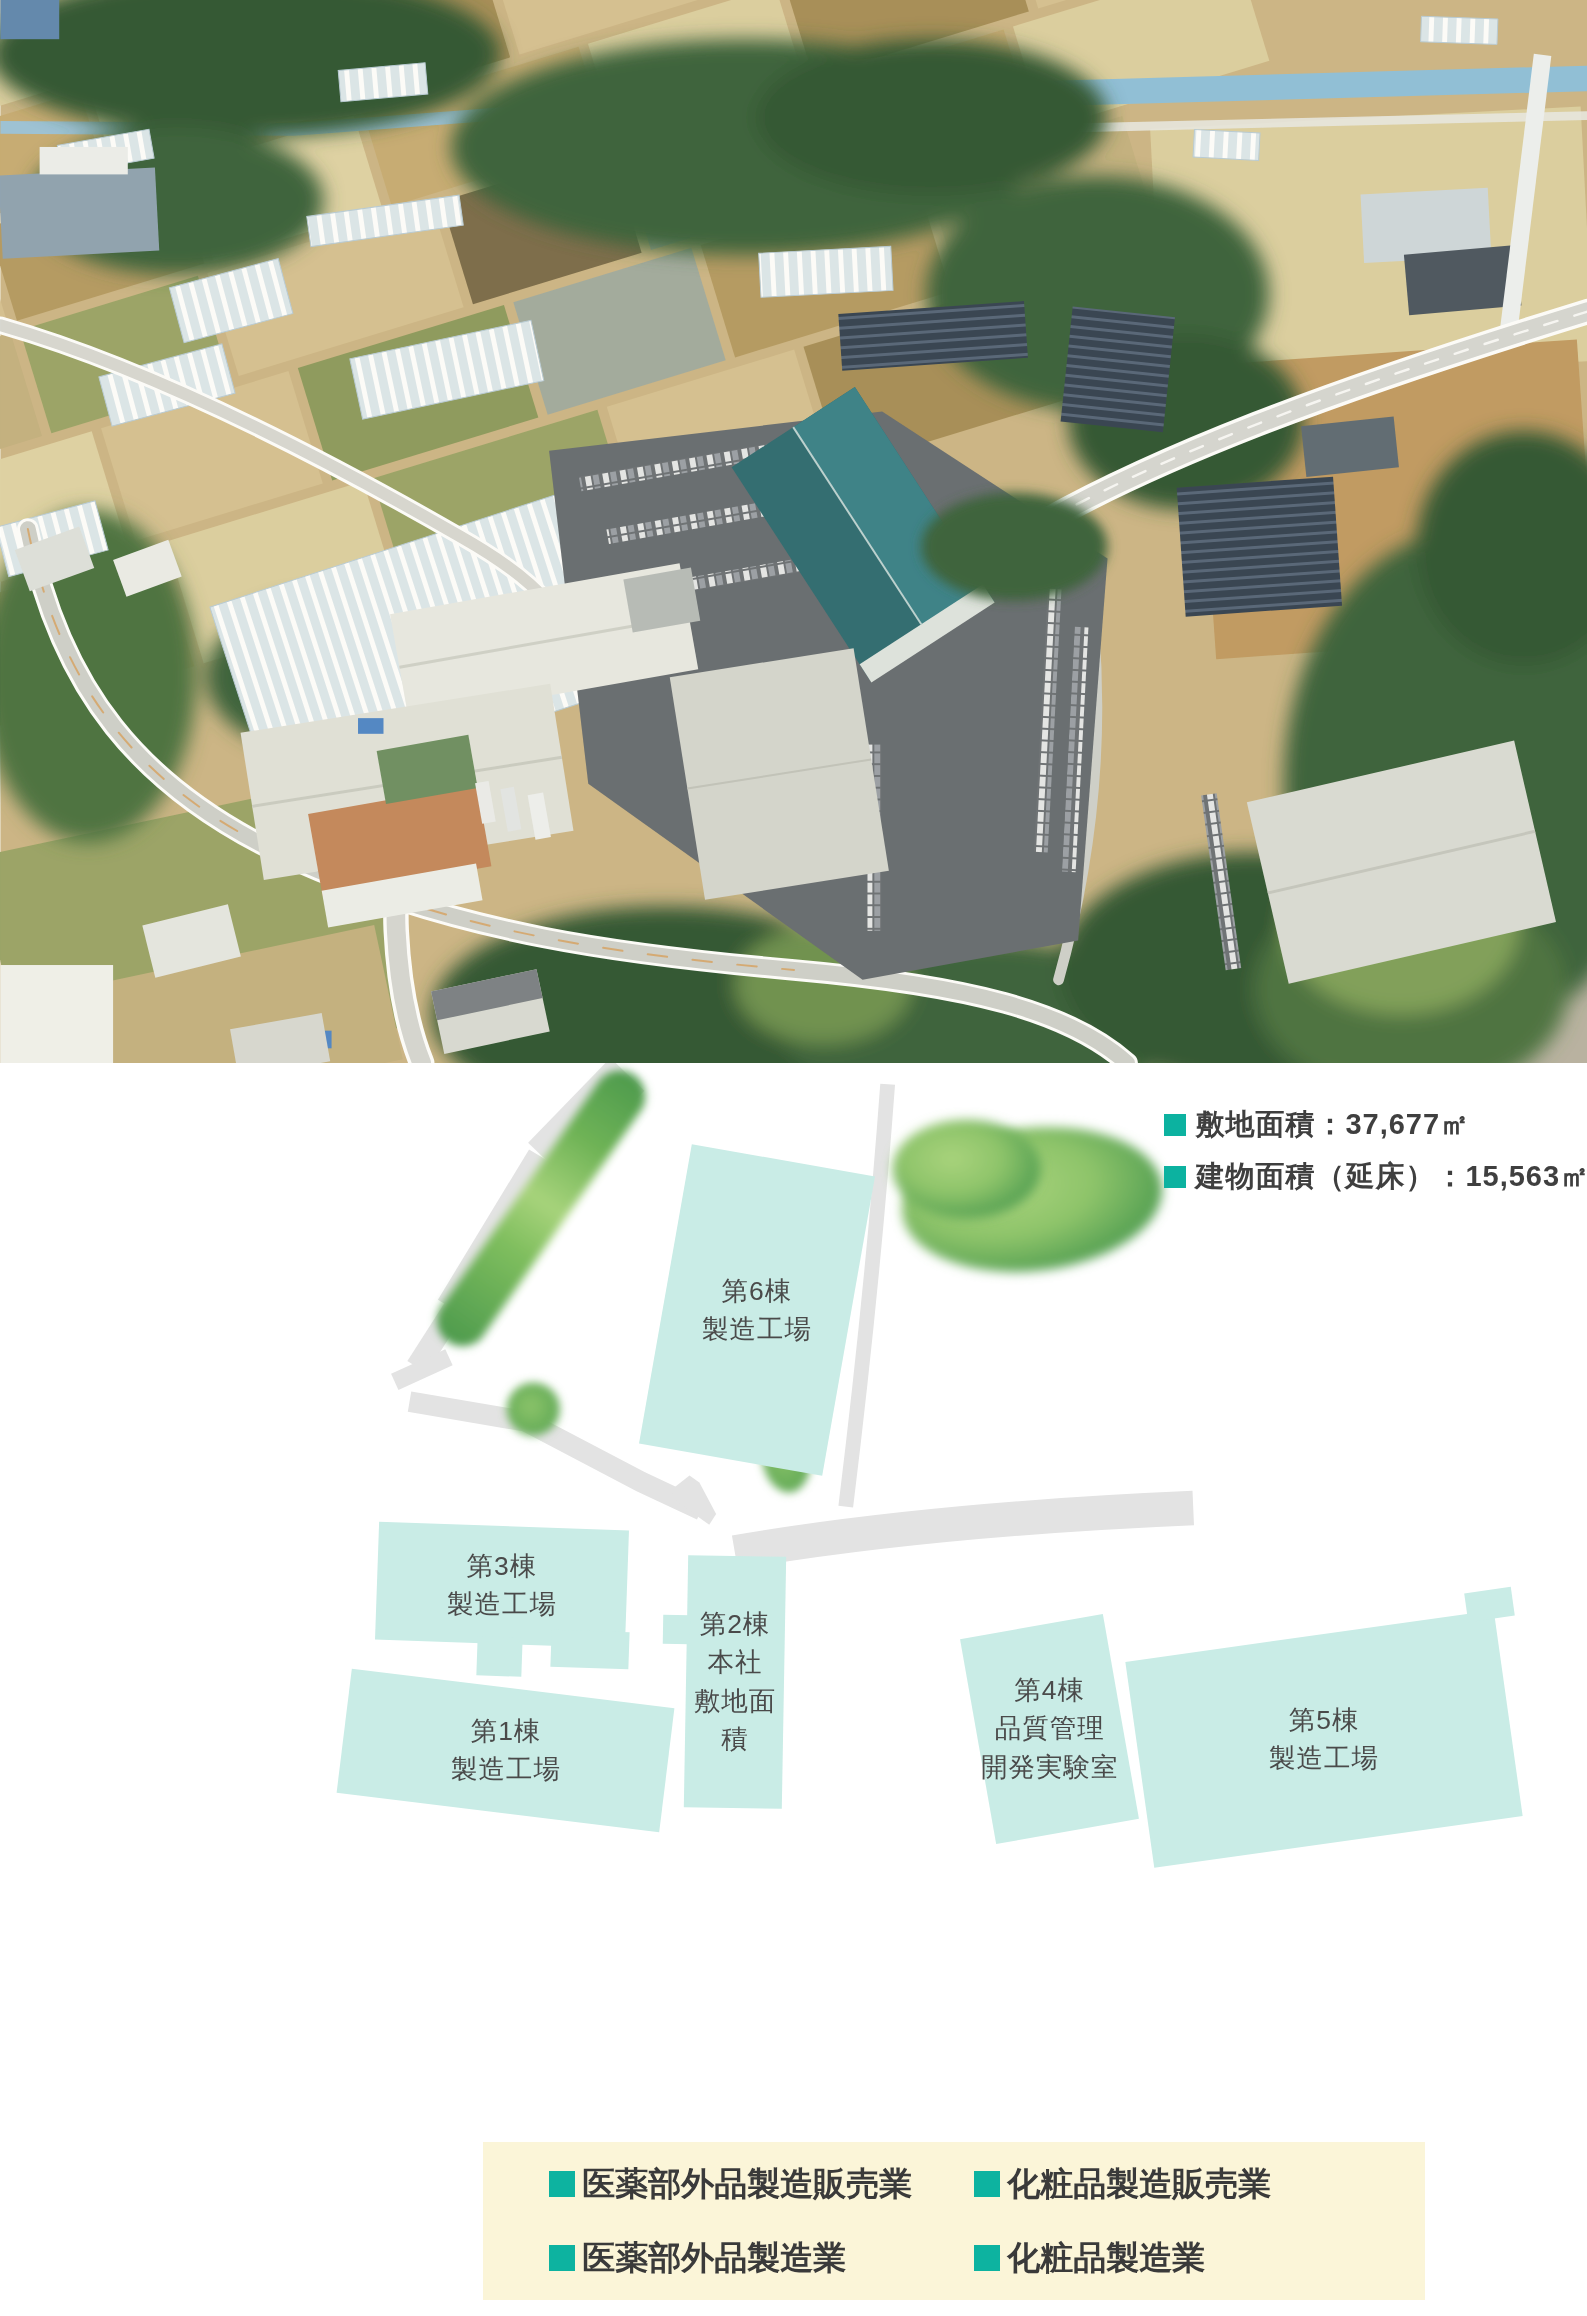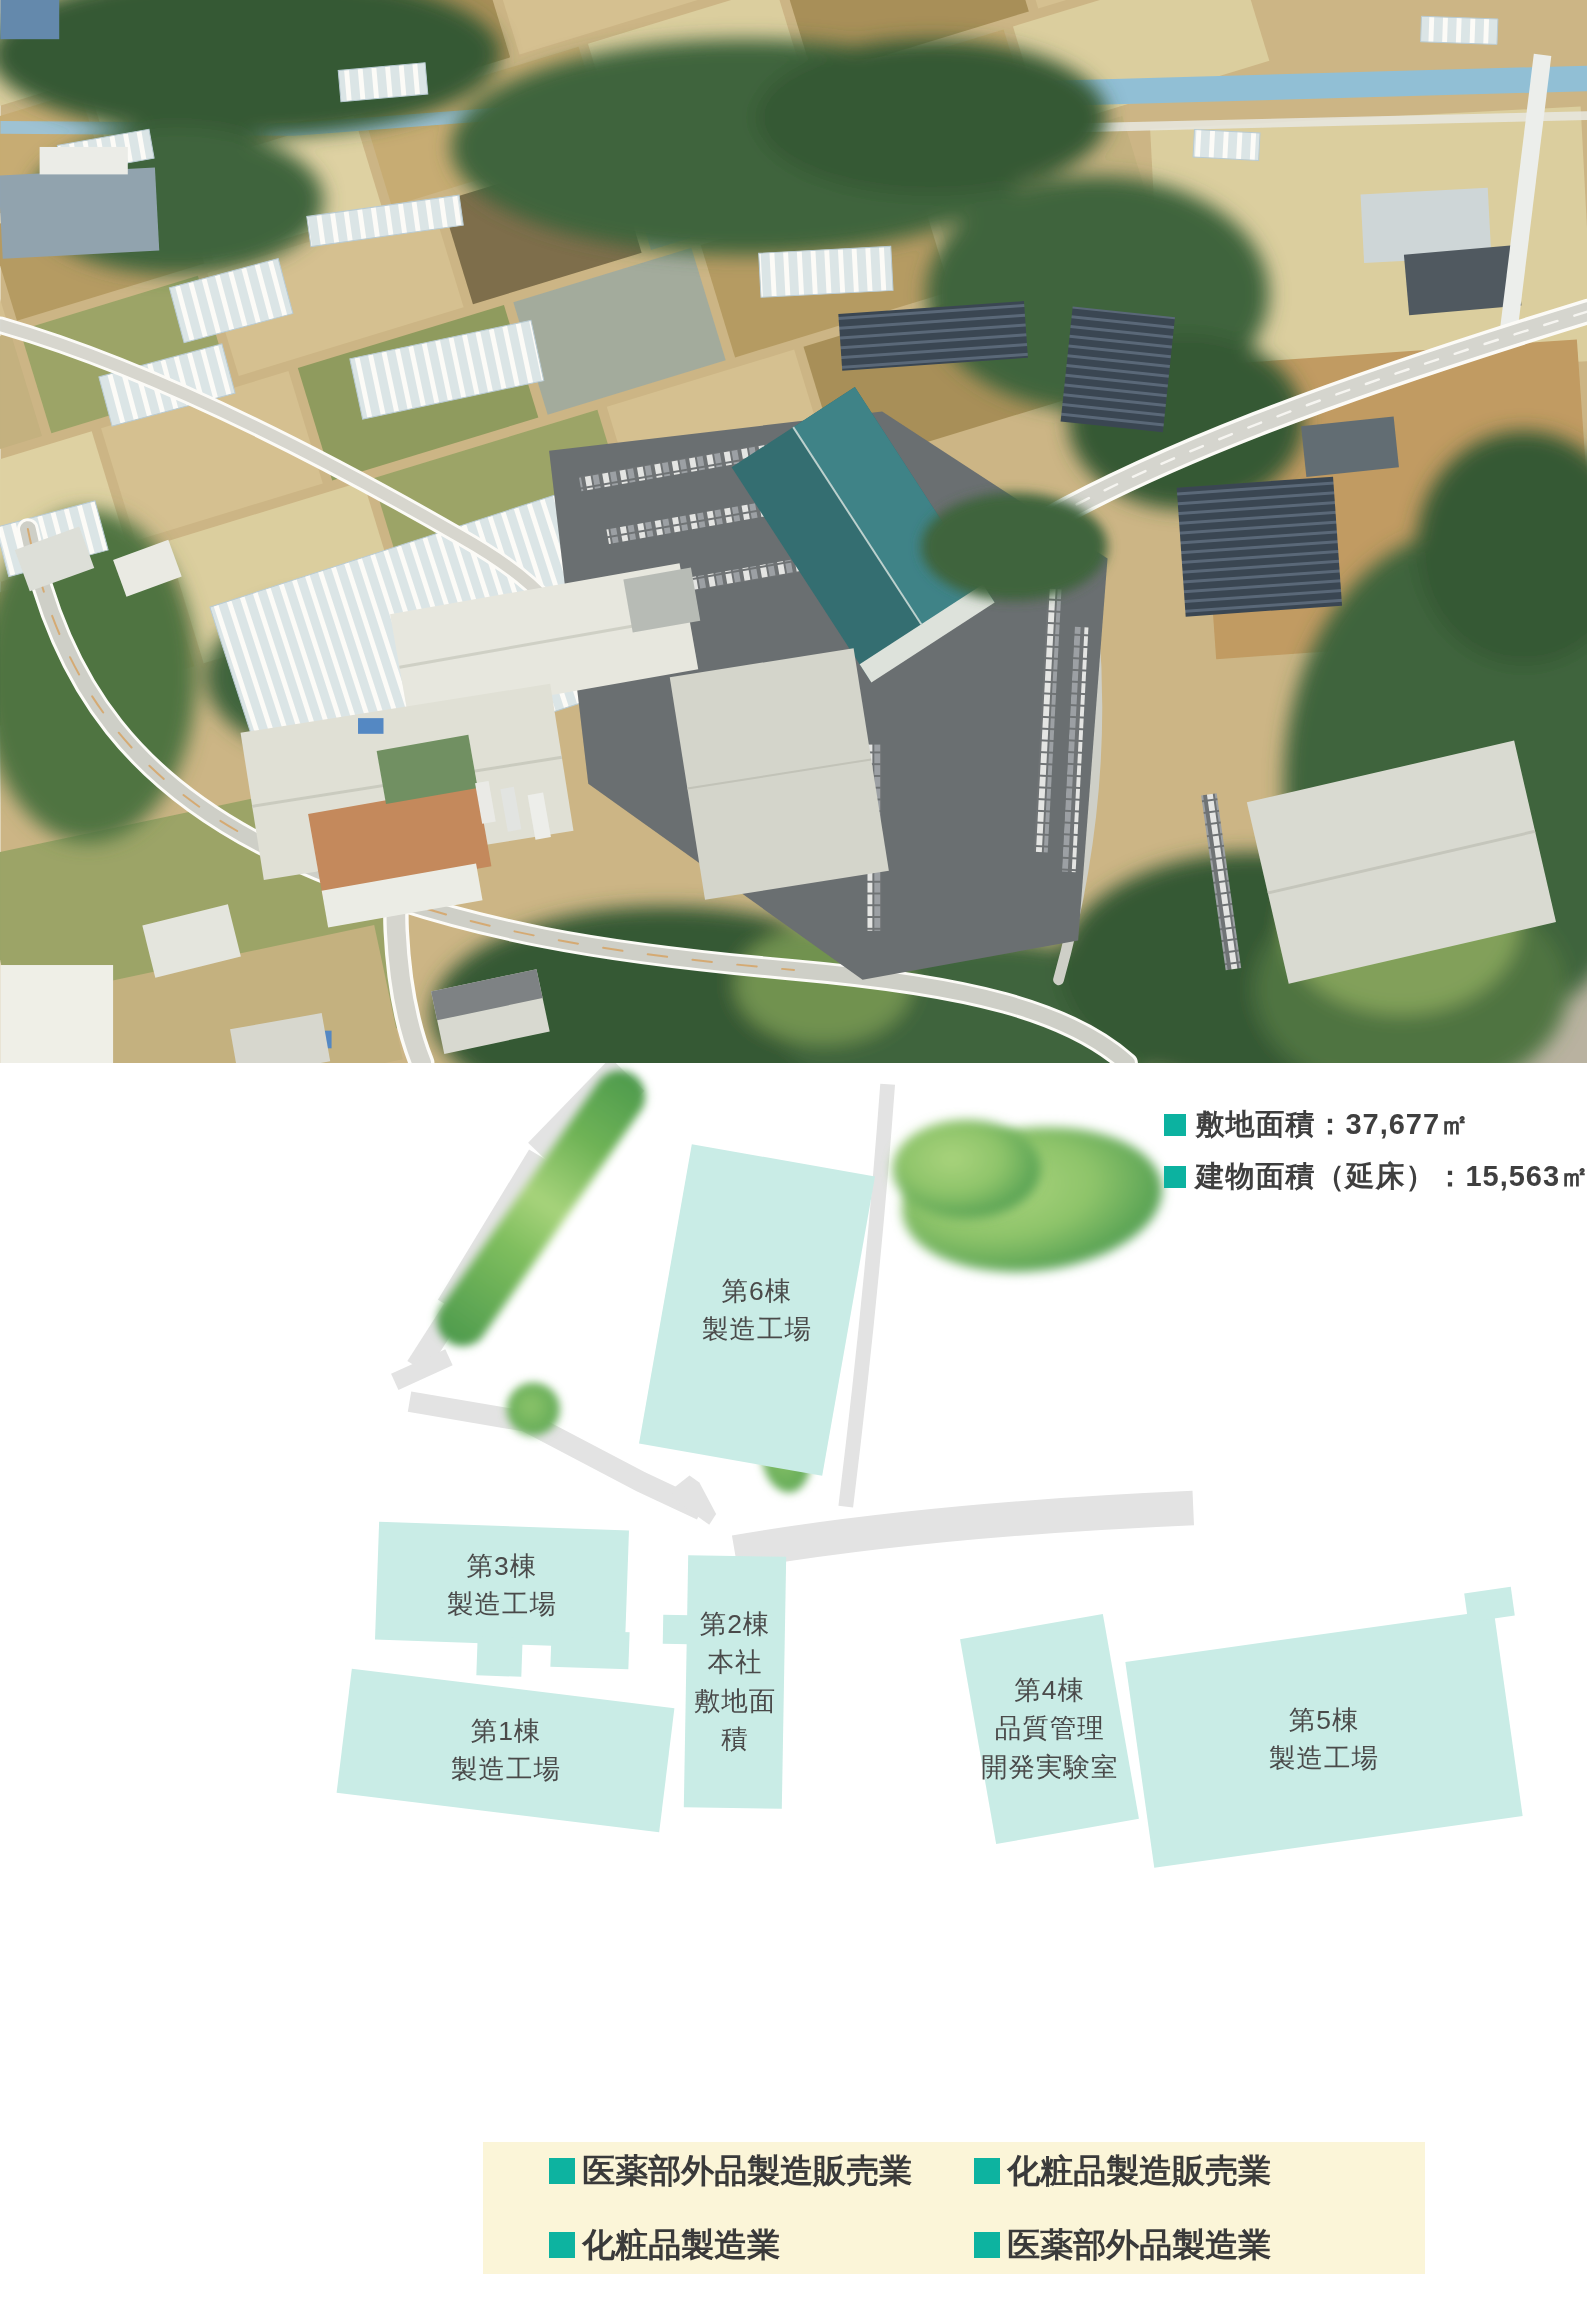--- a/index.html
+++ b/index.html
@@ -26,21 +26,21 @@
         font-size:26.5px;line-height:1.45;color:#4a4a4a;font-weight:500;letter-spacing:1px;}
   .annex{position:absolute;background:#c9ece6;transform:rotate(var(--r));}
   .legend{position:absolute;left:1164px;top:1105px;display:flex;flex-direction:column;gap:11.8px;}
   .legrow{display:flex;align-items:center;}
   .sq{width:21.6px;height:21.6px;background:#0cb2a0;margin-right:9.8px;flex:0 0 auto;}
   .legtxt{font-size:29px;font-weight:600;color:#3f3f3f;letter-spacing:1px;white-space:nowrap;}
   
   .lic-title{position:absolute;left:179px;top:2142px;width:304px;height:174px;background:#0aa794;
         display:flex;align-items:center;justify-content:center;}
   .lic-title span{color:#fff;font-size:45px;font-weight:bold;letter-spacing:3.9px;}
-  .lic-list{position:absolute;left:483px;top:2142px;width:942px;height:132px;background:#fbf5d8;
+  .lic-list{position:absolute;left:483px;top:2142px;width:942px;height:158px;background:#fbf5d8;
         display:grid;grid-template-columns:425px auto;align-content:center;row-gap:29px;
         padding-left:66px;box-sizing:border-box;}
   .lic-item{display:flex;align-items:center;}
   .lic-item .bsq{width:25.5px;height:25.5px;background:#0db3a0;margin-right:7.8px;flex:0 0 auto;}
   .lic-item .txt{font-size:33px;font-weight:600;color:#3a3a3a;white-space:nowrap;}
 </style>
 </head>
 <body>
 
 <div class="page">
@@ -347,22 +347,22 @@
     <div class="lic-item">
       <span class="bsq"></span>
       <span class="txt">医薬部外品製造販売業</span>
     </div>
     <div class="lic-item">
       <span class="bsq"></span>
       <span class="txt">化粧品製造販売業</span>
     </div>
     <div class="lic-item">
       <span class="bsq"></span>
-      <span class="txt">化粧品製造業</span>
+      <span class="txt">医薬部外品製造業</span>
     </div>
     <div class="lic-item">
       <span class="bsq"></span>
-      <span class="txt">医薬部外品製造業</span>
+      <span class="txt">化粧品製造業</span>
     </div>
   </div>
 
 </div>
 
 
 </body></html>

